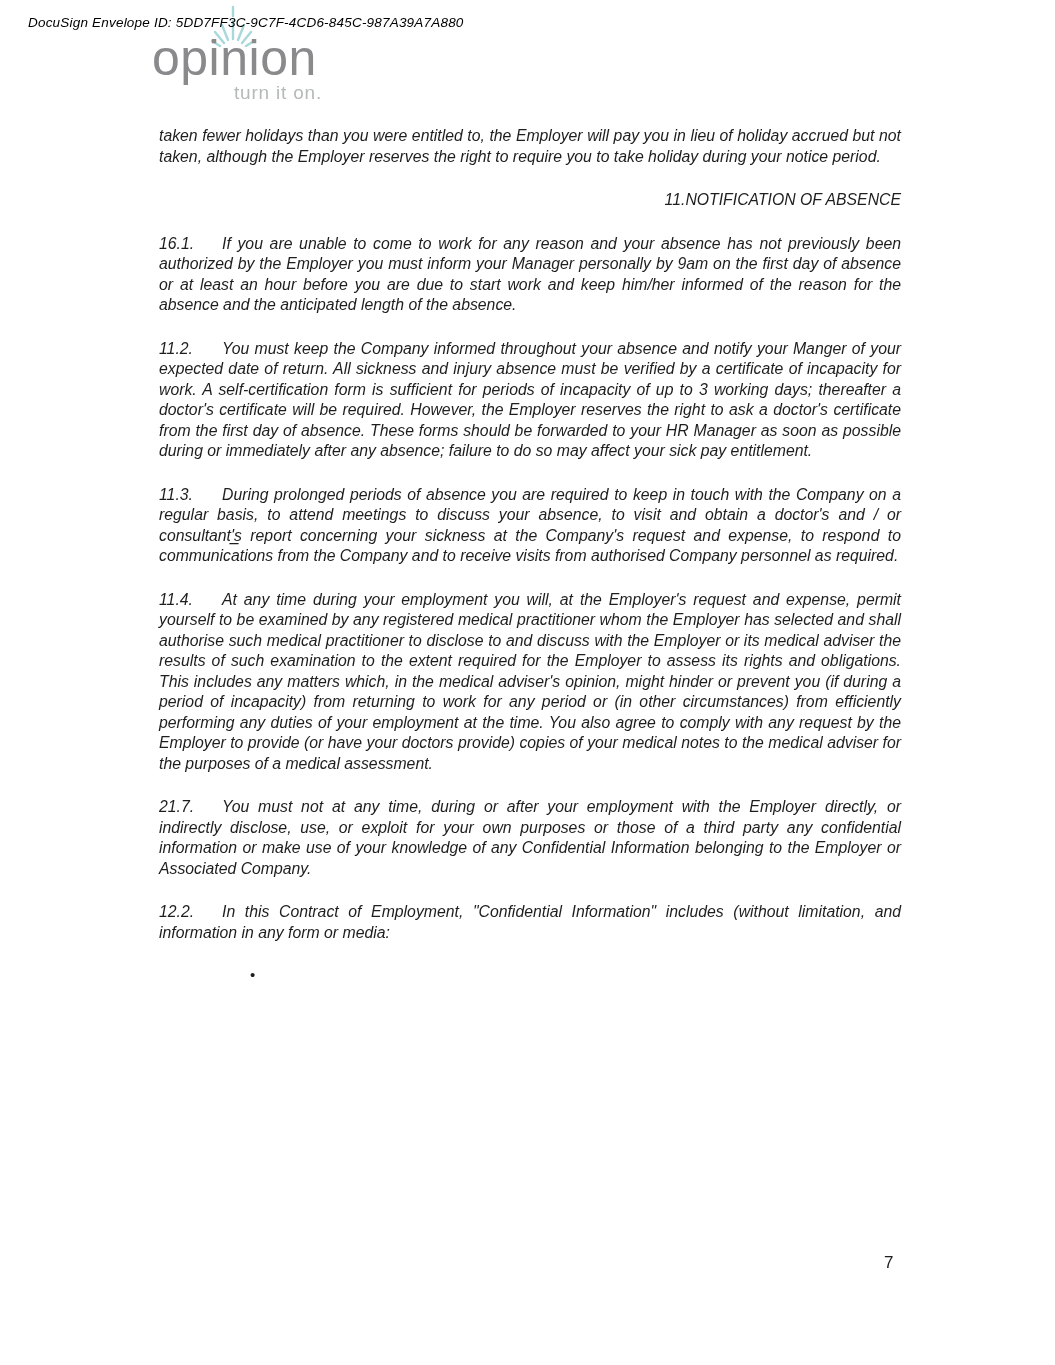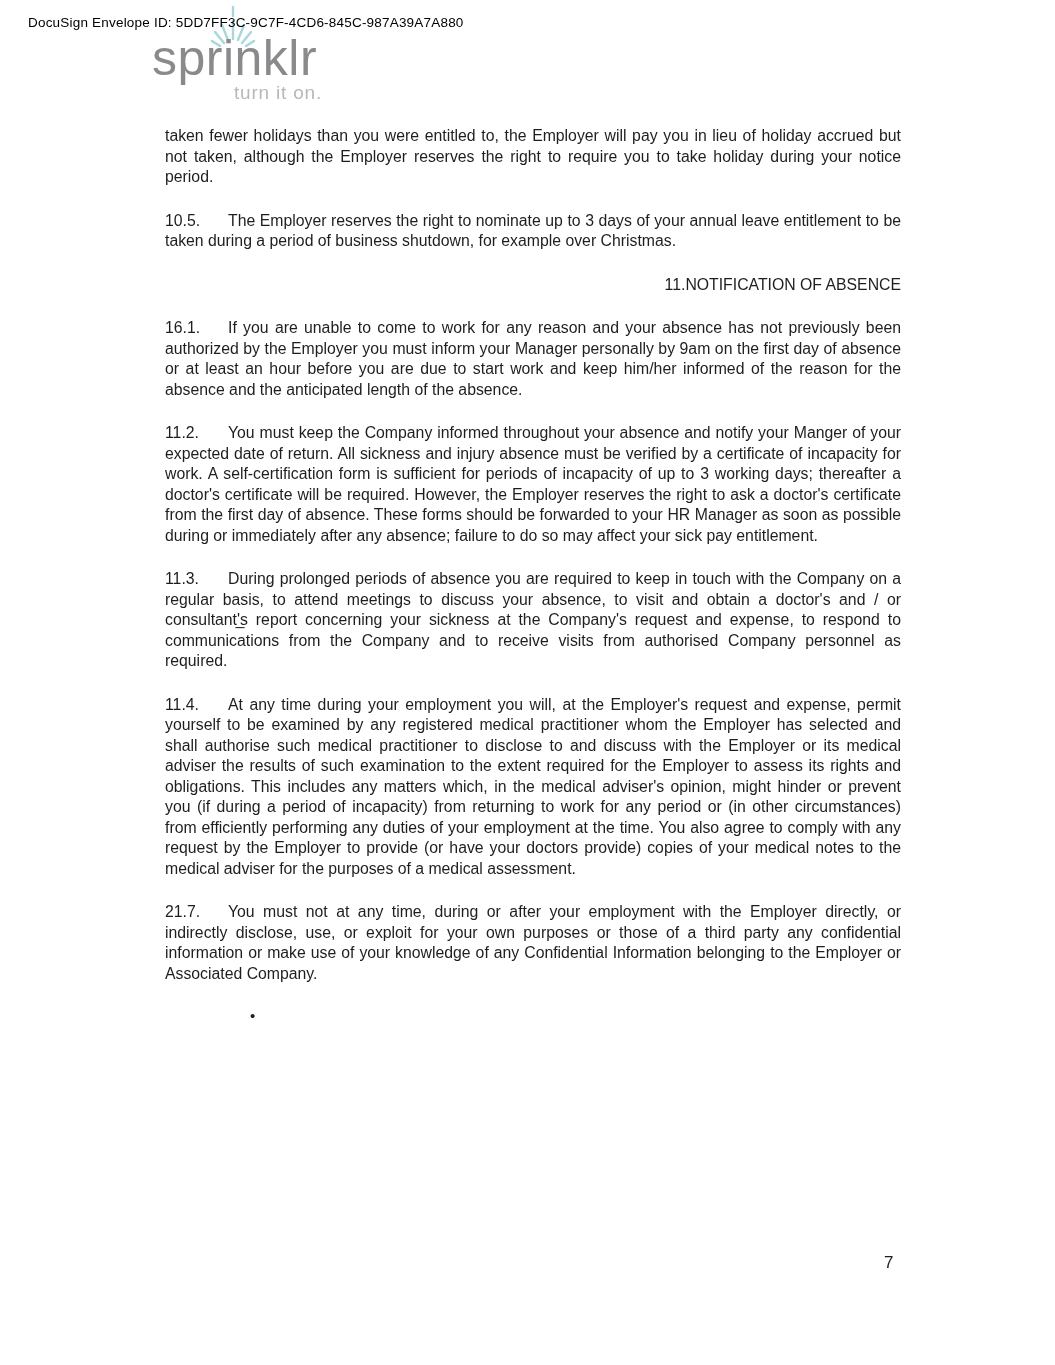--- a/index.html
+++ b/index.html
@@ -14,20 +14,21 @@
   }
   .docusign {
     position: absolute;
     left: 28px;
     top: 15px;
     font-size: 13.5px;
     letter-spacing: 0.2px;
     color: #000000;
     z-index: 3;
     white-space: nowrap;
+    font-style: italic;
   }
   .logo {
     position: absolute;
     left: 152px;
     top: 0;
     width: 170px;
     height: 108px;
     z-index: 1;
   }
   .burst {
@@ -58,22 +59,23 @@
   }
   .content {
     position: absolute;
     left: 155px;
     top: 126px;
     width: 746px;
     font-size: 15.8px;
     line-height: 20.5px;
   }
   .content p {
-    margin: 0 0 23px 10px;
+    margin: 0 0 23px 4px;
     text-align: justify;
+    font-style: italic;
   }
   .content p.heading { text-align: right; }
   .num { display: inline-block; width: 63px; }
   .bullet {
     position: relative;
     padding-left: 126px;
     text-align: justify;
     margin: 4px 0 0 0;
   }
   .bullet .marker {
@@ -103,43 +105,43 @@
         <line x1="23" y1="38" x2="23" y2="20"></line>
         <line x1="23" y1="15" x2="23" y2="6"></line>
         <line x1="18" y1="39" x2="12" y2="24"></line>
         <line x1="28" y1="39" x2="34" y2="24"></line>
         <line x1="14" y1="42" x2="5" y2="31"></line>
         <line x1="32" y1="42" x2="41" y2="31"></line>
         <line x1="10" y1="45" x2="2" y2="40"></line>
         <line x1="36" y1="45" x2="44" y2="40"></line>
       </g>
     </svg>
-    <div class="wordmark">sprinklr</div>
+    <div class="wordmark">opinion</div>
     <div class="tagline">turn it on.</div>
   </div>
 
   <div class="content">
 
     <p>taken fewer holidays than you were entitled to, the Employer will pay you in lieu of holiday accrued but not taken, although the Employer reserves the right to require you to take holiday during your notice period.</p>
 
-    <p><span class="num">10.5.</span><span>The Employer reserves the right to nominate up to 3 days of your annual leave entitlement to be taken during a period of business shutdown, for example over Christmas.</span></p>
 
     <p class="heading"><span class="num">11.</span><span>NOTIFICATION OF ABSENCE</span></p>
 
     <p><span class="num">16.1.</span><span>If you are unable to come to work for any reason and your absence has not previously been authorized by the Employer you must inform your Manager personally by 9am on the first day of absence or at least an hour before you are due to start work and keep him/her informed of the reason for the absence and the anticipated length of the absence.</span></p>
 
     <p><span class="num">11.2.</span><span>You must keep the Company informed throughout your absence and notify your Manger of your expected date of return. All sickness and injury absence must be verified by a certificate of incapacity for work. A self-certification form is sufficient for periods of incapacity of up to 3 working days; thereafter a doctor's certificate will be required. However, the Employer reserves the right to ask a doctor's certificate from the first day of absence. These forms should be forwarded to your HR Manager as soon as possible during or immediately after any absence; failure to do so may affect your sick pay entitlement.</span></p>
 
     <p><span class="num">11.3.</span><span>During prolonged periods of absence you are required to keep in touch with the Company on a regular basis, to attend meetings to discuss your absence, to visit and obtain a doctor's and / or consultant'̲s report concerning your sickness at the Company's request and expense, to respond to communications from the Company and to receive visits from authorised Company personnel as required.</span></p>
 
     <p><span class="num">11.4.</span><span>At any time during your employment you will, at the Employer's request and expense, permit yourself to be examined by any registered medical practitioner whom the Employer has selected and shall authorise such medical practitioner to disclose to and discuss with the Employer or its medical adviser the results of such examination to the extent required for the Employer to assess its rights and obligations. This includes any matters which, in the medical adviser's opinion, might hinder or prevent you (if during a period of incapacity) from returning to work for any period or (in other circumstances) from efficiently performing any duties of your employment at the time. You also agree to comply with any request by the Employer to provide (or have your doctors provide) copies of your medical notes to the medical adviser for the purposes of a medical assessment.</span></p>
 
 
     <p><span class="num">21.7.</span><span>You must not at any time, during or after your employment with the Employer directly, or indirectly disclose, use, or exploit for your own purposes or those of a third party any confidential information or make use of your knowledge of any Confidential Information belonging to the Employer or Associated Company.</span></p>
 
+    <p><span class="num">12.2.</span><span>In this Contract of Employment, "Confidential Information" includes (without limitation, and information in any form or media:</span></p>
 
     <div class="bullet"><span class="marker">•</span></div>
 
   </div>
 
   <div class="pagenum">7</div>
 
 </div>
 
 </body></html>

